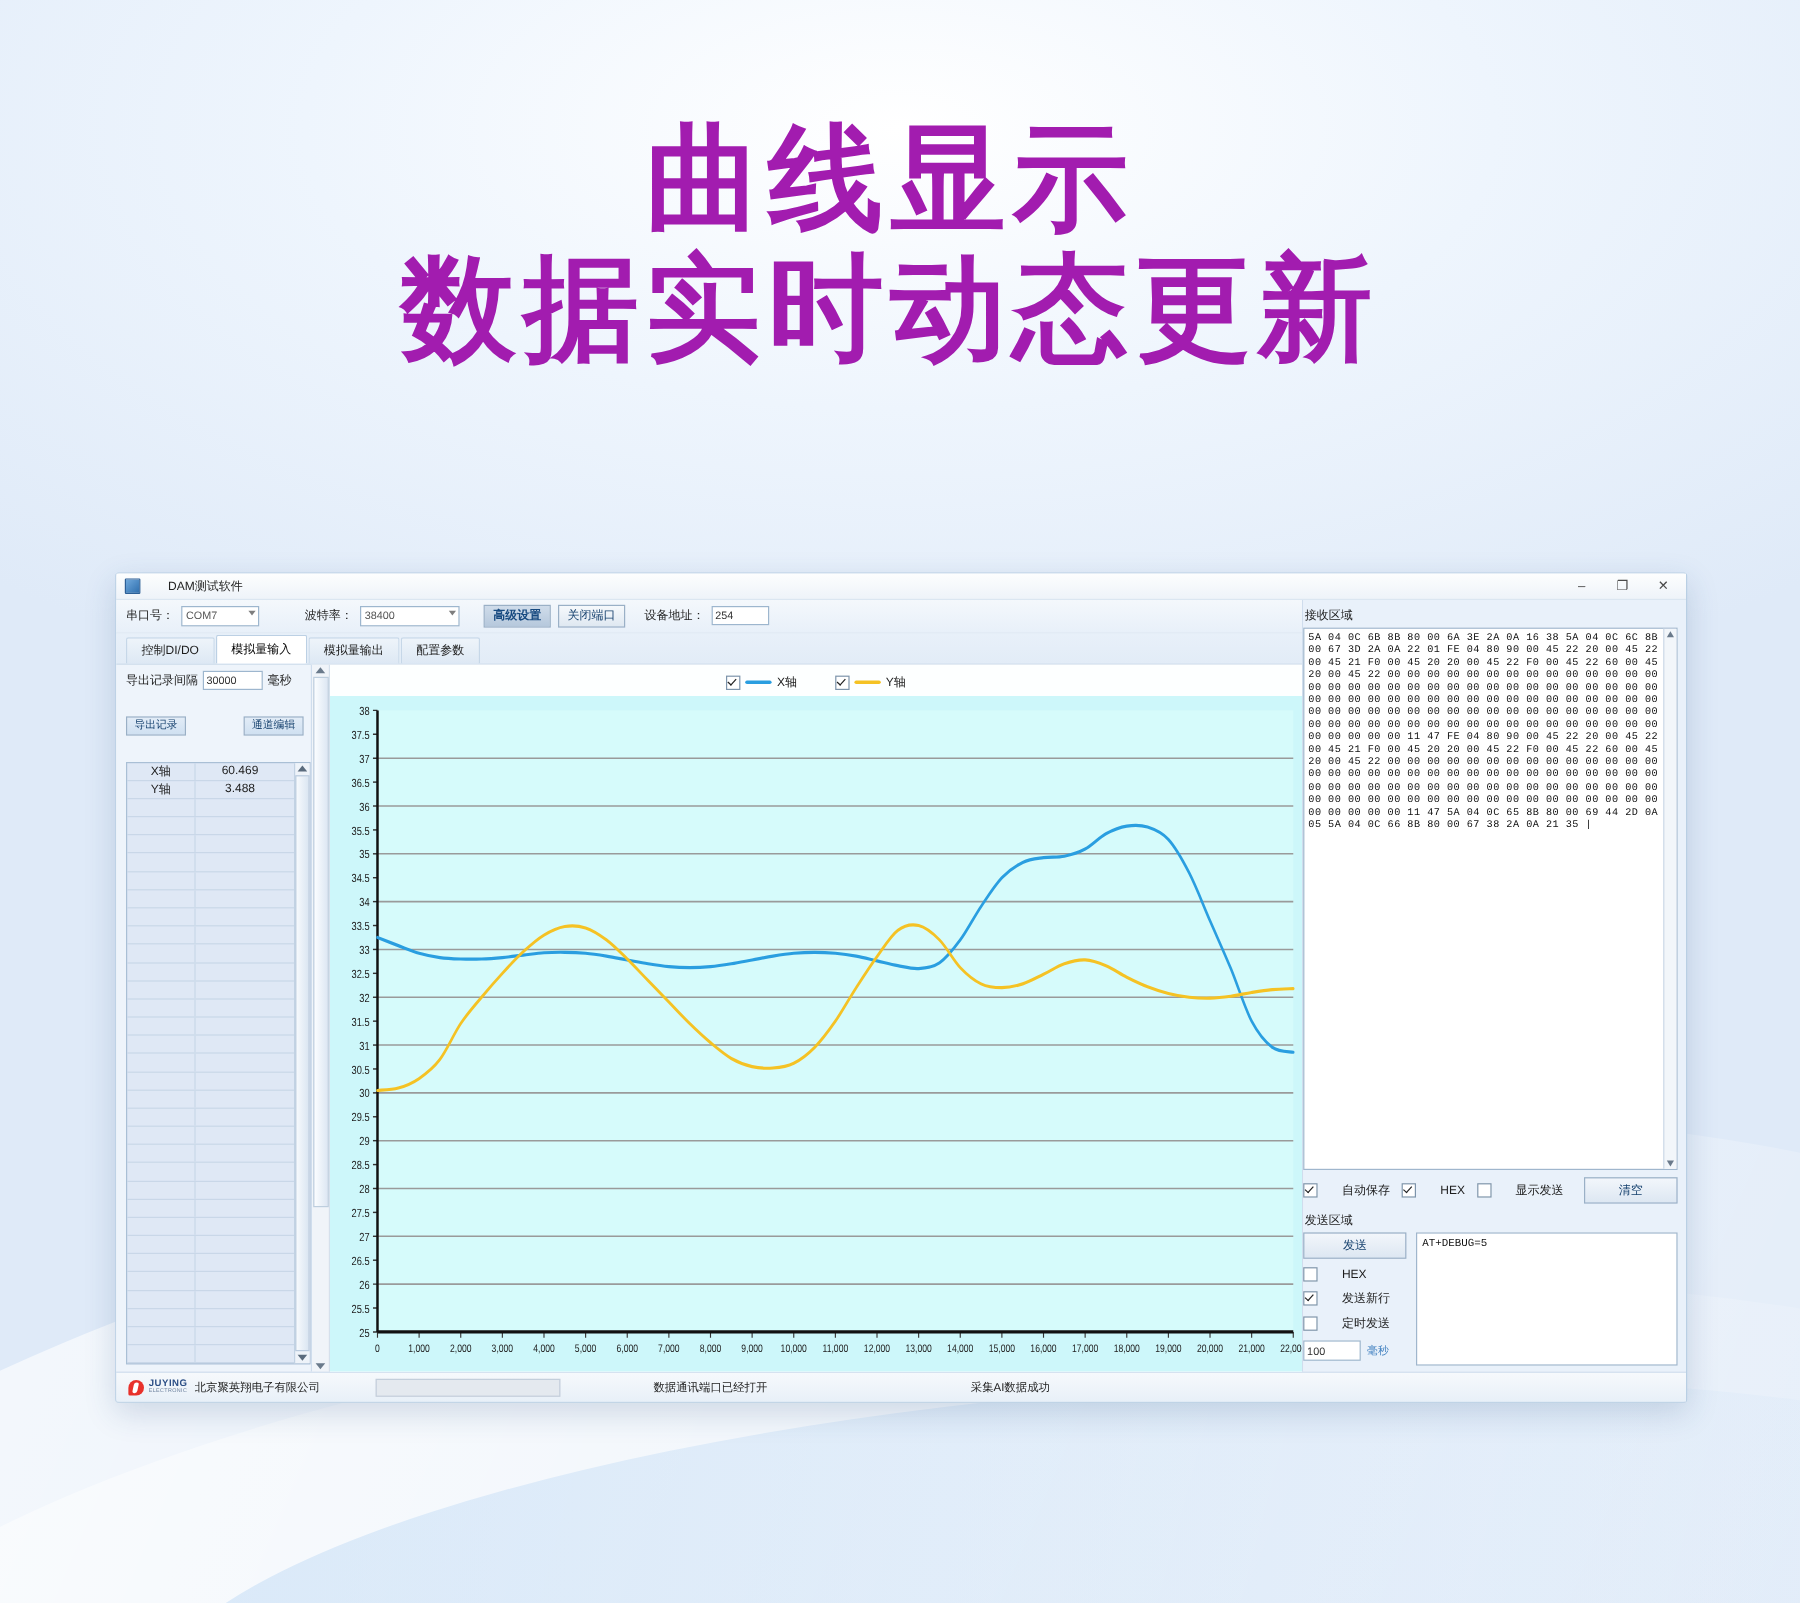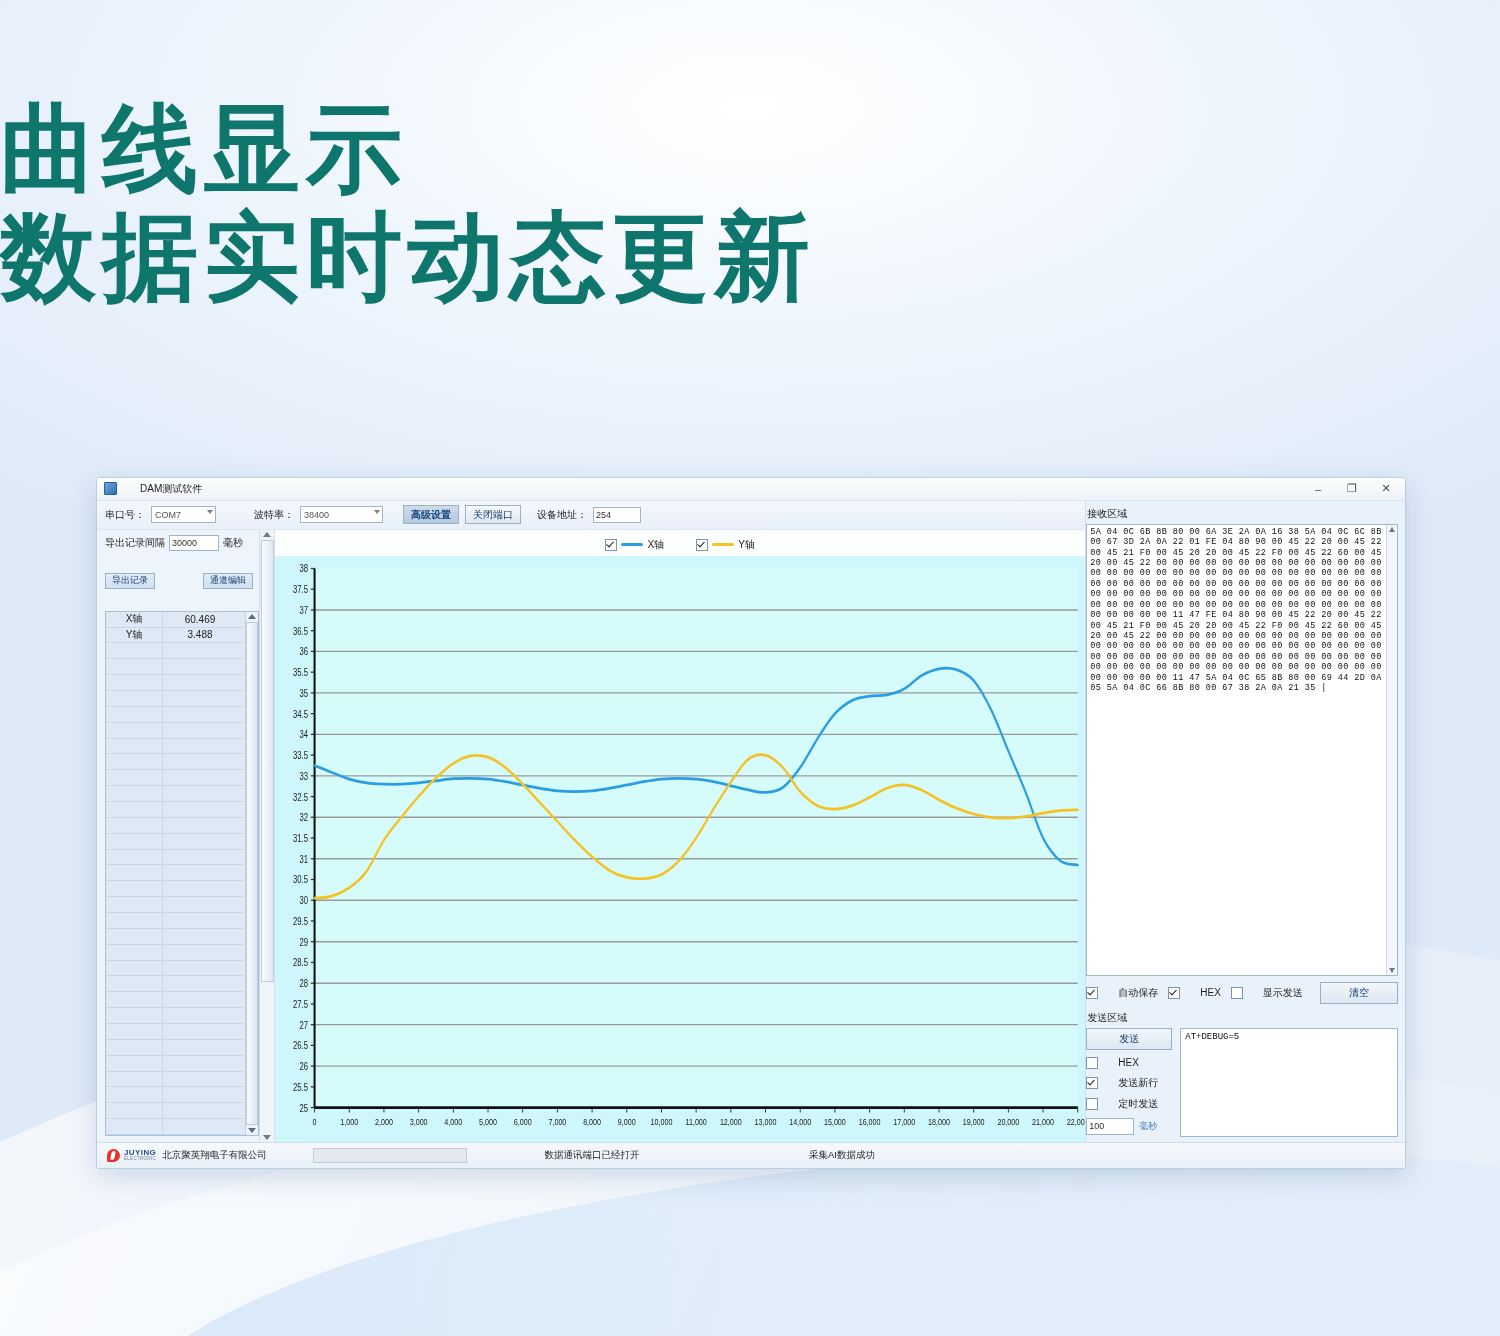--- a/index.html
+++ b/index.html
@@ -9,21 +9,21 @@
     background:
       radial-gradient(ellipse 1100px 520px at 50% 8%, #ffffff 0%, #eef5fd 45%, #dfeaf8 100%),
       linear-gradient(180deg,#eaf2fc 0%, #e3edf9 40%, #d7e6f7 70%, #cfe0f4 100%);
   }
   .bg-swoosh{position:absolute;left:0;right:0;bottom:0;height:430px;overflow:hidden;pointer-events:none;}
   .bg-swoosh i{position:absolute;display:block;border-radius:50%;}
   .sw1{width:2200px;height:760px;left:-320px;top:40px;background:linear-gradient(120deg,rgba(255,255,255,.75),rgba(255,255,255,0));transform:rotate(-7deg);}
   .sw2{width:2100px;height:620px;left:-200px;top:170px;background:linear-gradient(110deg,rgba(255,255,255,.55),rgba(255,255,255,0));transform:rotate(-5deg);}
   .sw3{width:1700px;height:420px;left:120px;top:250px;background:linear-gradient(100deg,rgba(193,219,245,.55),rgba(255,255,255,0));transform:rotate(-4deg);}
 
-  .headline{position:absolute;left:0;right:16px;top:95px;text-align:left;color:#0f766e;
+  .headline{position:absolute;left:0;right:16px;top:95px;text-align:center;color:#a21caf;
     font-family:"DejaVu Sans","Liberation Sans",sans-serif;font-weight:bold;letter-spacing:6px;}
   .headline .l1{font-size:96px;line-height:108px;}
   .headline .l2{font-size:96px;line-height:108px;}
 
   
   .app{
     position:absolute;left:96px;top:477px;width:1308px;height:690px;
     background:#f3f7fc;border:1px solid #b9cfe4;border-radius:3px;
     box-shadow:0 8px 26px rgba(40,80,130,.18);
     display:flex;flex-direction:column;font-size:10px;color:#1d1d1d;
@@ -181,20 +181,26 @@
           <i class="arrow"></i>
         </span>
         <span style="width:8px"></span>
         <span class="btn blue">高级设置</span>
         <span class="btn">关闭端口</span>
         <span style="width:4px"></span>
         <span class="tb-label">设备地址：</span>
         <span class="txtbox" style="width:42px">254</span>
       </div>
 
+      <div class="tabs">
+        <span class="tab">控制DI/DO</span>
+        <span class="tab active">模拟量输入</span>
+        <span class="tab">模拟量输出</span>
+        <span class="tab">配置参数</span>
+      </div>
 
       <div class="content">
 
         <div class="ctrl-col">
           <div class="exp-row">
             <span class="lbl">导出记录间隔</span>
             <span class="txtbox">30000</span>
             <span class="lbl">毫秒</span>
           </div>
           <div class="btn-row">

